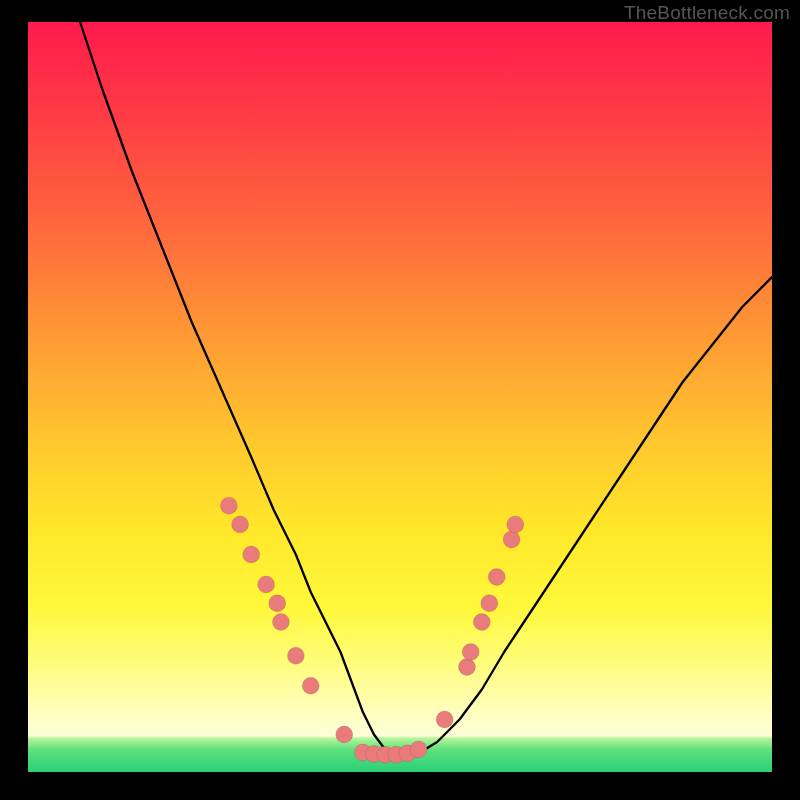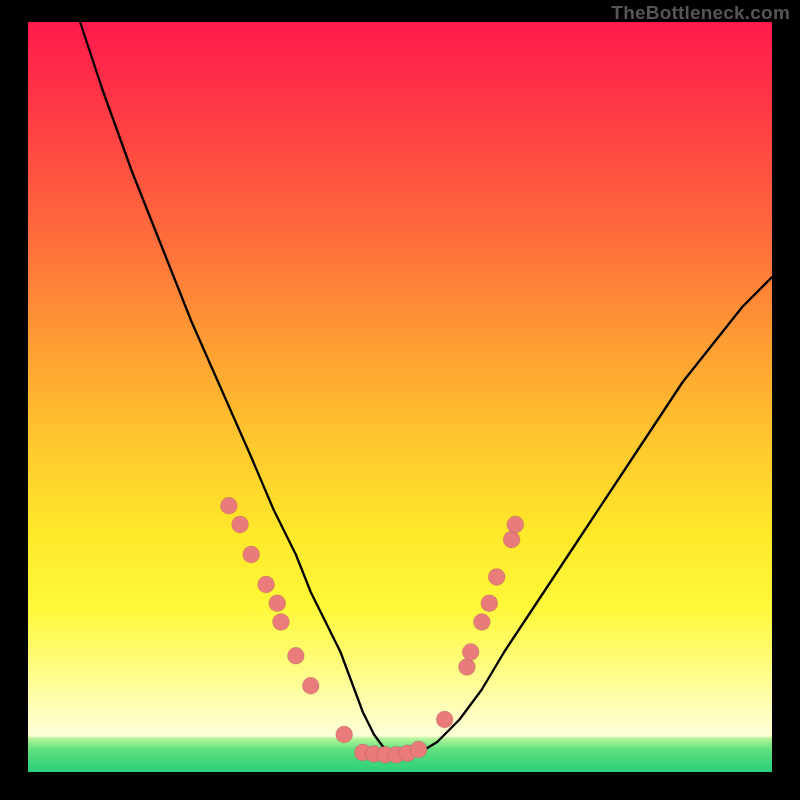--- a/index.html
+++ b/index.html
@@ -48,21 +48,21 @@
       #5fe07e 97%,
       #29d07a 100%
     );
   }
   .watermark {
     position: absolute;
     top: 2px;
     right: 10px;
     color: #555;
     font-size: 19px;
-    font-weight: 700;
+    font-weight: 400;
     letter-spacing: 0.2px;
     font-family: Arial, Helvetica, sans-serif;
     z-index: 5;
   }
   svg.curve {
     position: absolute;
     inset: 0;
     width: 100%;
     height: 100%;
     z-index: 3;

